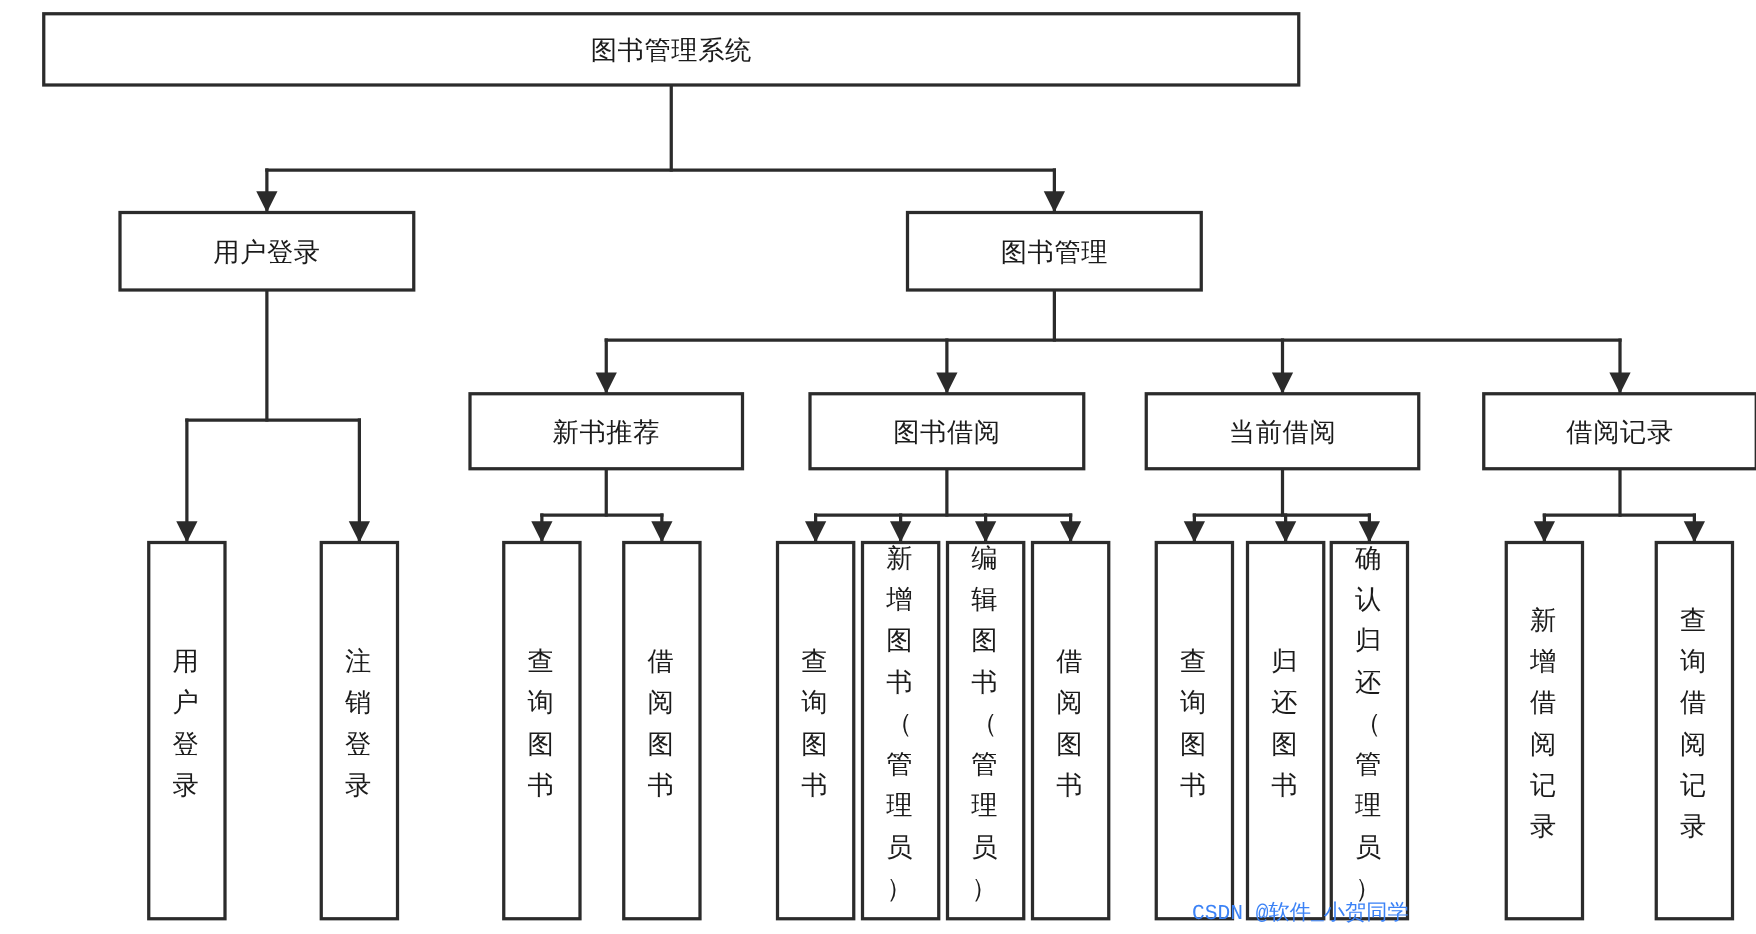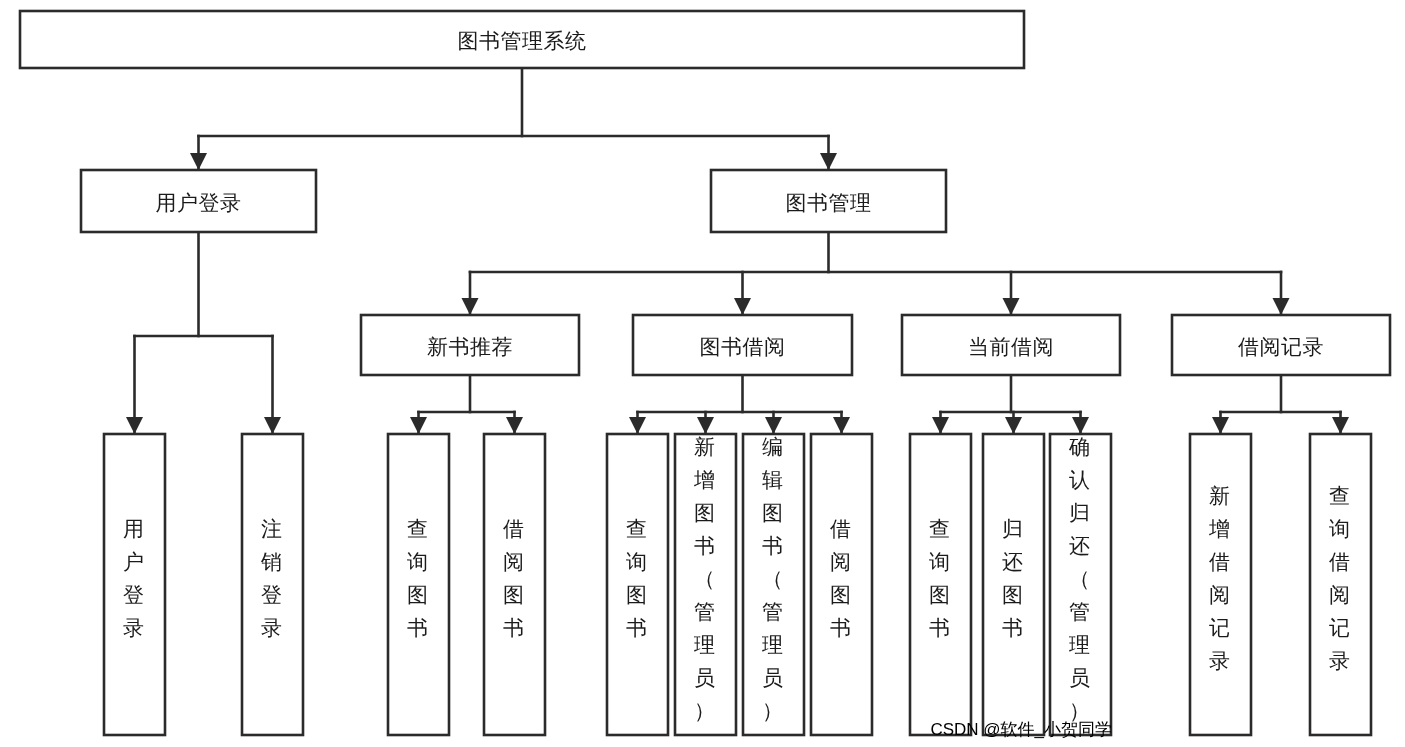--- a/index.html
+++ b/index.html
@@ -9,21 +9,21 @@
   }
   body {
     width: 1405px;
     height: 747px;
     font-family: "Liberation Sans", "DejaVu Sans", sans-serif;
     overflow: hidden;
     position: relative;
   }
   #diagram-root {
     position: absolute;
-    left: 0;
+    left: 15px;
     top: 0;
     width: 1120px;
     height: 747px;
   }
   svg.diagram {
     display: block;
     width: 1405px;
     height: 747px;
   }
   .node-box {
@@ -52,23 +52,23 @@
     stroke-linecap: square;
   }
   .arrow-head {
     fill: #2b2b2b;
     stroke: none;
   }
   .watermark {
     position: absolute;
     right: 8px;
     bottom: 6px;
-    font-family: Liberation Sans, sans-serif;
+    font-family: Liberation Mono, monospace;
     font-size: 17px;
-    color: #000000;
+    color: #3b82f6;
     white-space: nowrap;
     user-select: none;
   }
 </style>
 </head>
 <body>
 
 <div id="diagram-root">
   <svg class="diagram" viewBox="0 0 1405 747" xmlns="http://www.w3.org/2000/svg">
     <g id="connectors">

